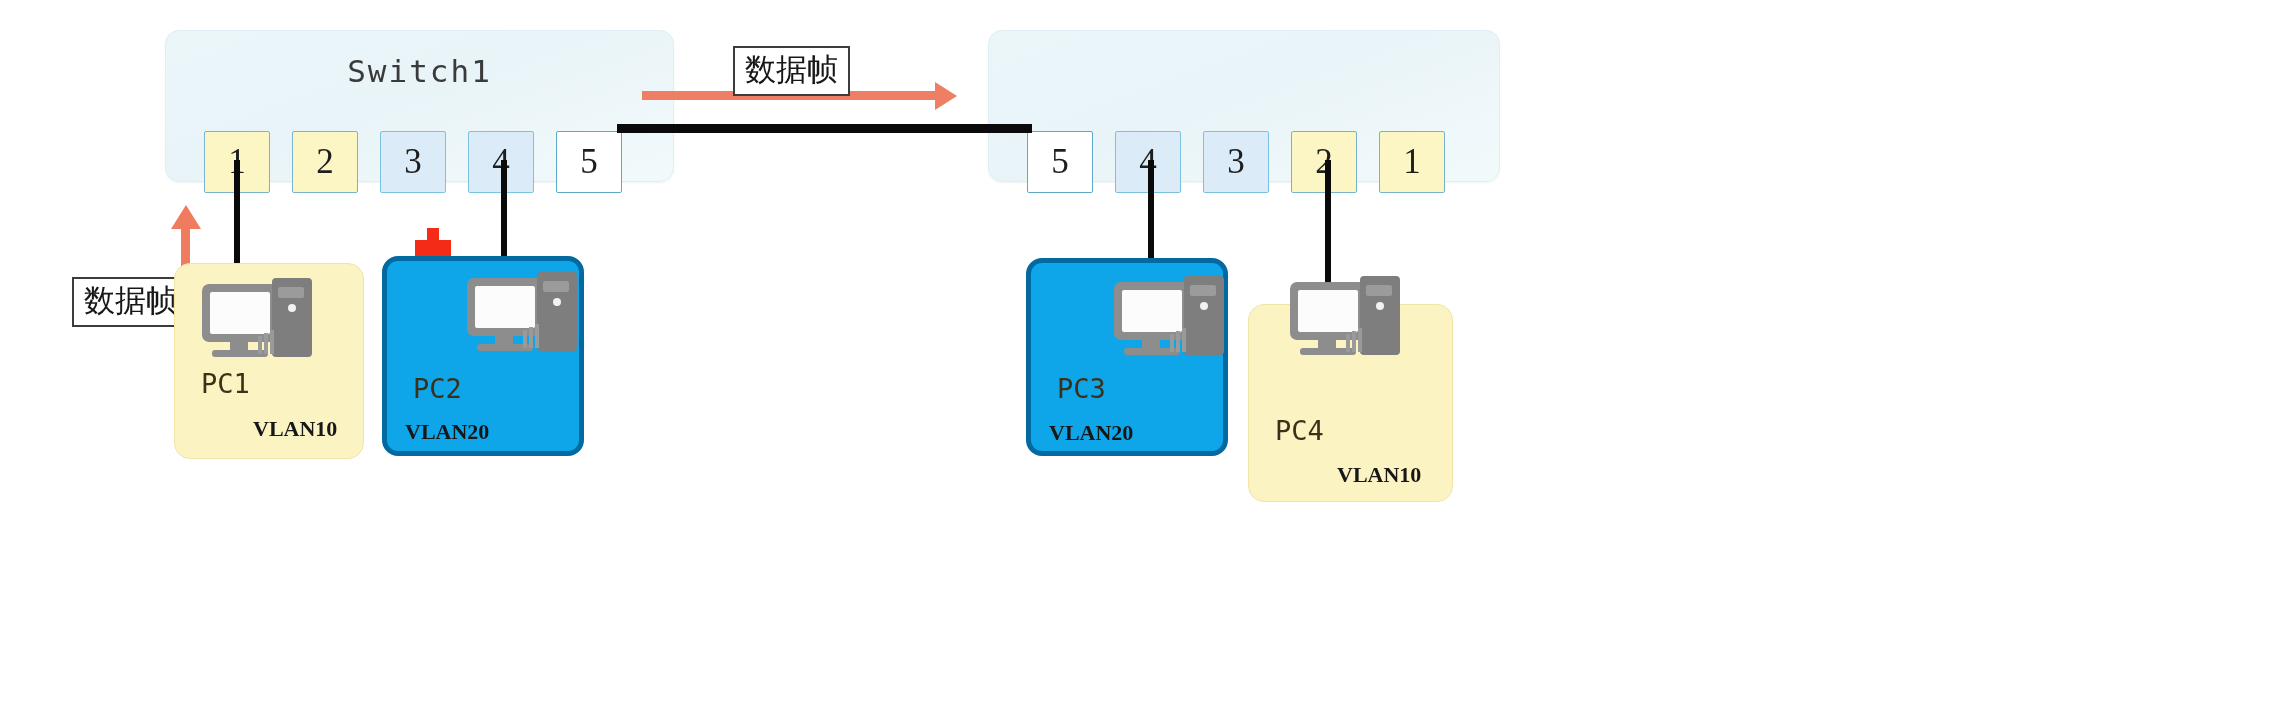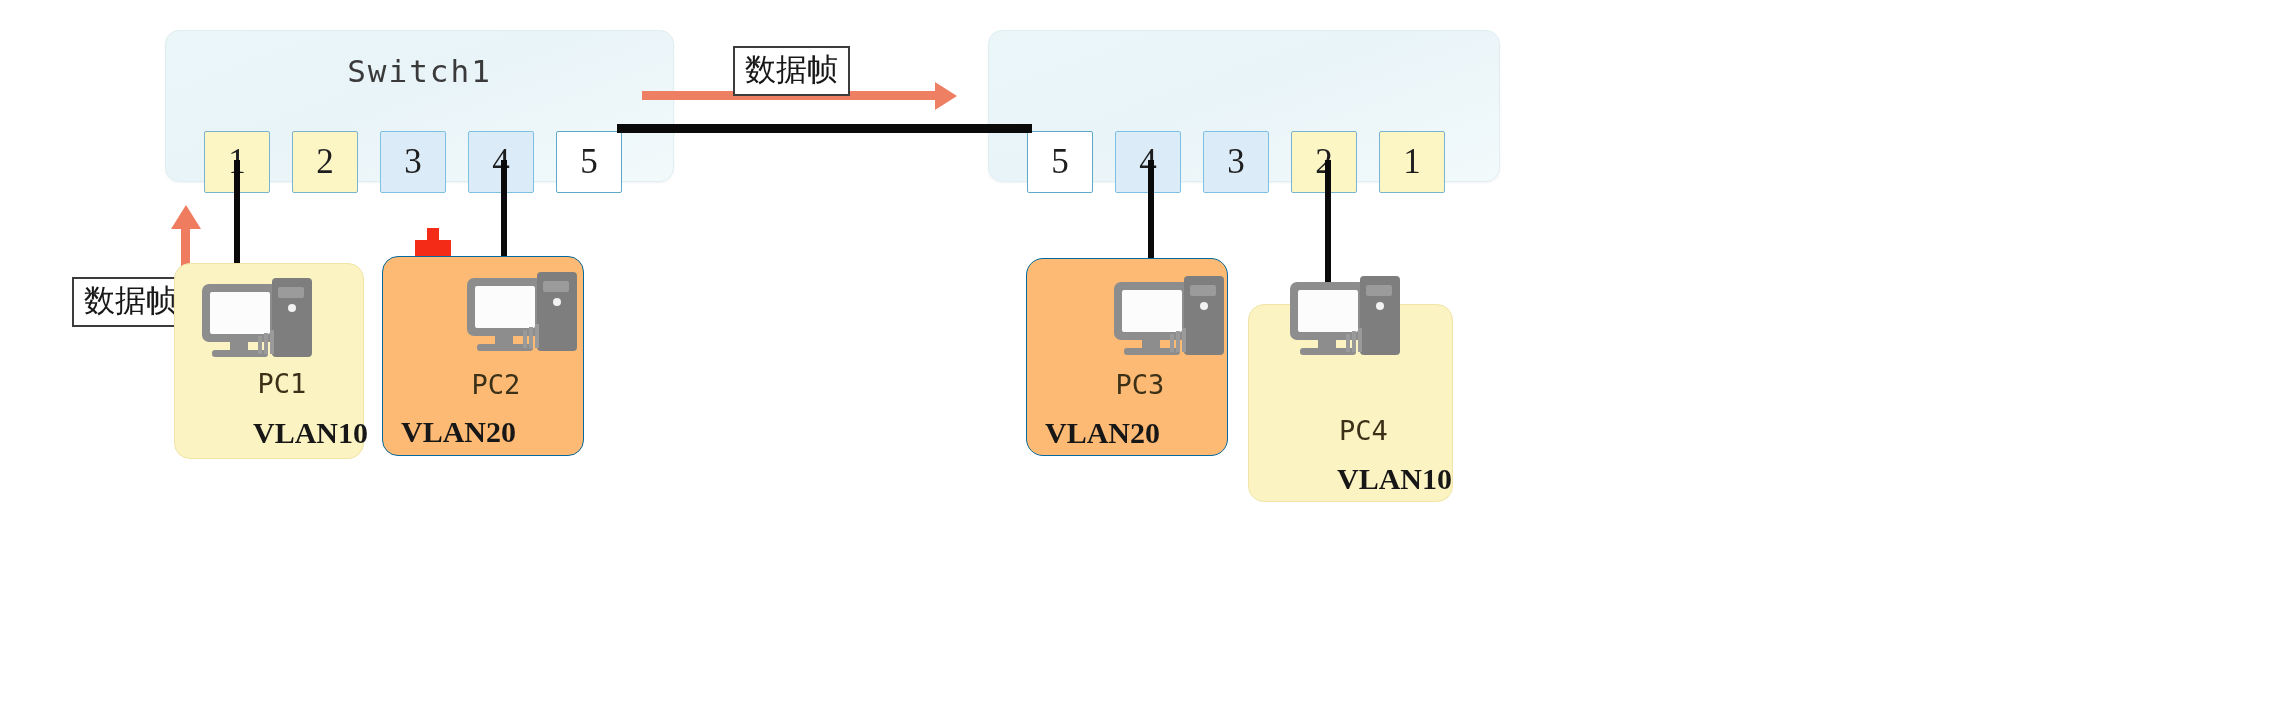--- a/index.html
+++ b/index.html
@@ -42,31 +42,31 @@
   .port.vlan20{background:#dbecf8;border-color:#7cc0e2;}
   .port.trunk {background:#ffffff;border-color:#5fa9c8;}
 
   
   .pcbox{
     position:absolute;
     border-radius:16px;
     box-sizing:border-box;
   }
   .pcbox.vlan10{background:#fcf3c3;border:1px solid #f0e4a6;}
-  .pcbox.vlan20{background:#fdba74;border:1px solid #0369a1;}
+  .pcbox.vlan20{background:#0ea5e9;border:5px solid #0369a1;}
   .pc-name{
     position:absolute;left:0;right:0;
-    text-align:center;
+    text-align:left;
     font-family:"DejaVu Sans Mono","Liberation Mono",monospace;
     font-size:27px;color:#3b3118;padding-left:26px;
   }
   .vlan-tag{
     position:absolute;
     font-family:"Liberation Serif",serif;
-    font-weight:bold;font-size:30px;color:#171717;
+    font-weight:bold;font-size:22px;color:#171717;
     white-space:nowrap;
   }
 
   
   .pcicon{position:absolute;width:126px;height:92px;}
 
   
   .wire{position:absolute;background:#0a0a0a;}
   .wire-v{width:6px;}
   .wire-h{height:9px;}
@@ -182,21 +182,21 @@
     <rect x="72" y="0" width="40" height="79" rx="4" fill="#7e7e7e"></rect>
     <rect x="78" y="9" width="26" height="11" rx="2" fill="#9b9b9b"></rect>
     <circle cx="92" cy="30" r="4" fill="#f2f2f2"></circle>
     <g fill="#9a9a9a">
       <rect x="58" y="58" width="4" height="18"></rect>
       <rect x="64" y="55" width="4" height="21"></rect>
       <rect x="70" y="52" width="4" height="24"></rect>
     </g>
   </svg>
 
-  <div class="pcbox vlan20" style="left:1026px;top:258px;width:202px;height:198px;border-radius:17px;">
+  <div class="pcbox vlan20" style="left:1026px;top:258px;width:202px;height:198px;">
     <div class="pc-name" style="top:110px;">PC3</div>
     <div class="vlan-tag" style="left:18px;top:157px;">VLAN20</div>
   </div>
   <svg class="pcicon" style="left:1112px;top:276px;" viewBox="0 0 126 92">
     <rect x="2" y="6" width="76" height="58" rx="7" fill="#8d8d8d"></rect>
     <rect x="10" y="14" width="60" height="42" rx="2" fill="#fcfcfc"></rect>
     <rect x="30" y="64" width="18" height="9" fill="#8d8d8d"></rect>
     <rect x="12" y="72" width="56" height="7" rx="3" fill="#8d8d8d"></rect>
     <rect x="72" y="0" width="40" height="79" rx="4" fill="#7e7e7e"></rect>
     <rect x="78" y="9" width="26" height="11" rx="2" fill="#9b9b9b"></rect>

